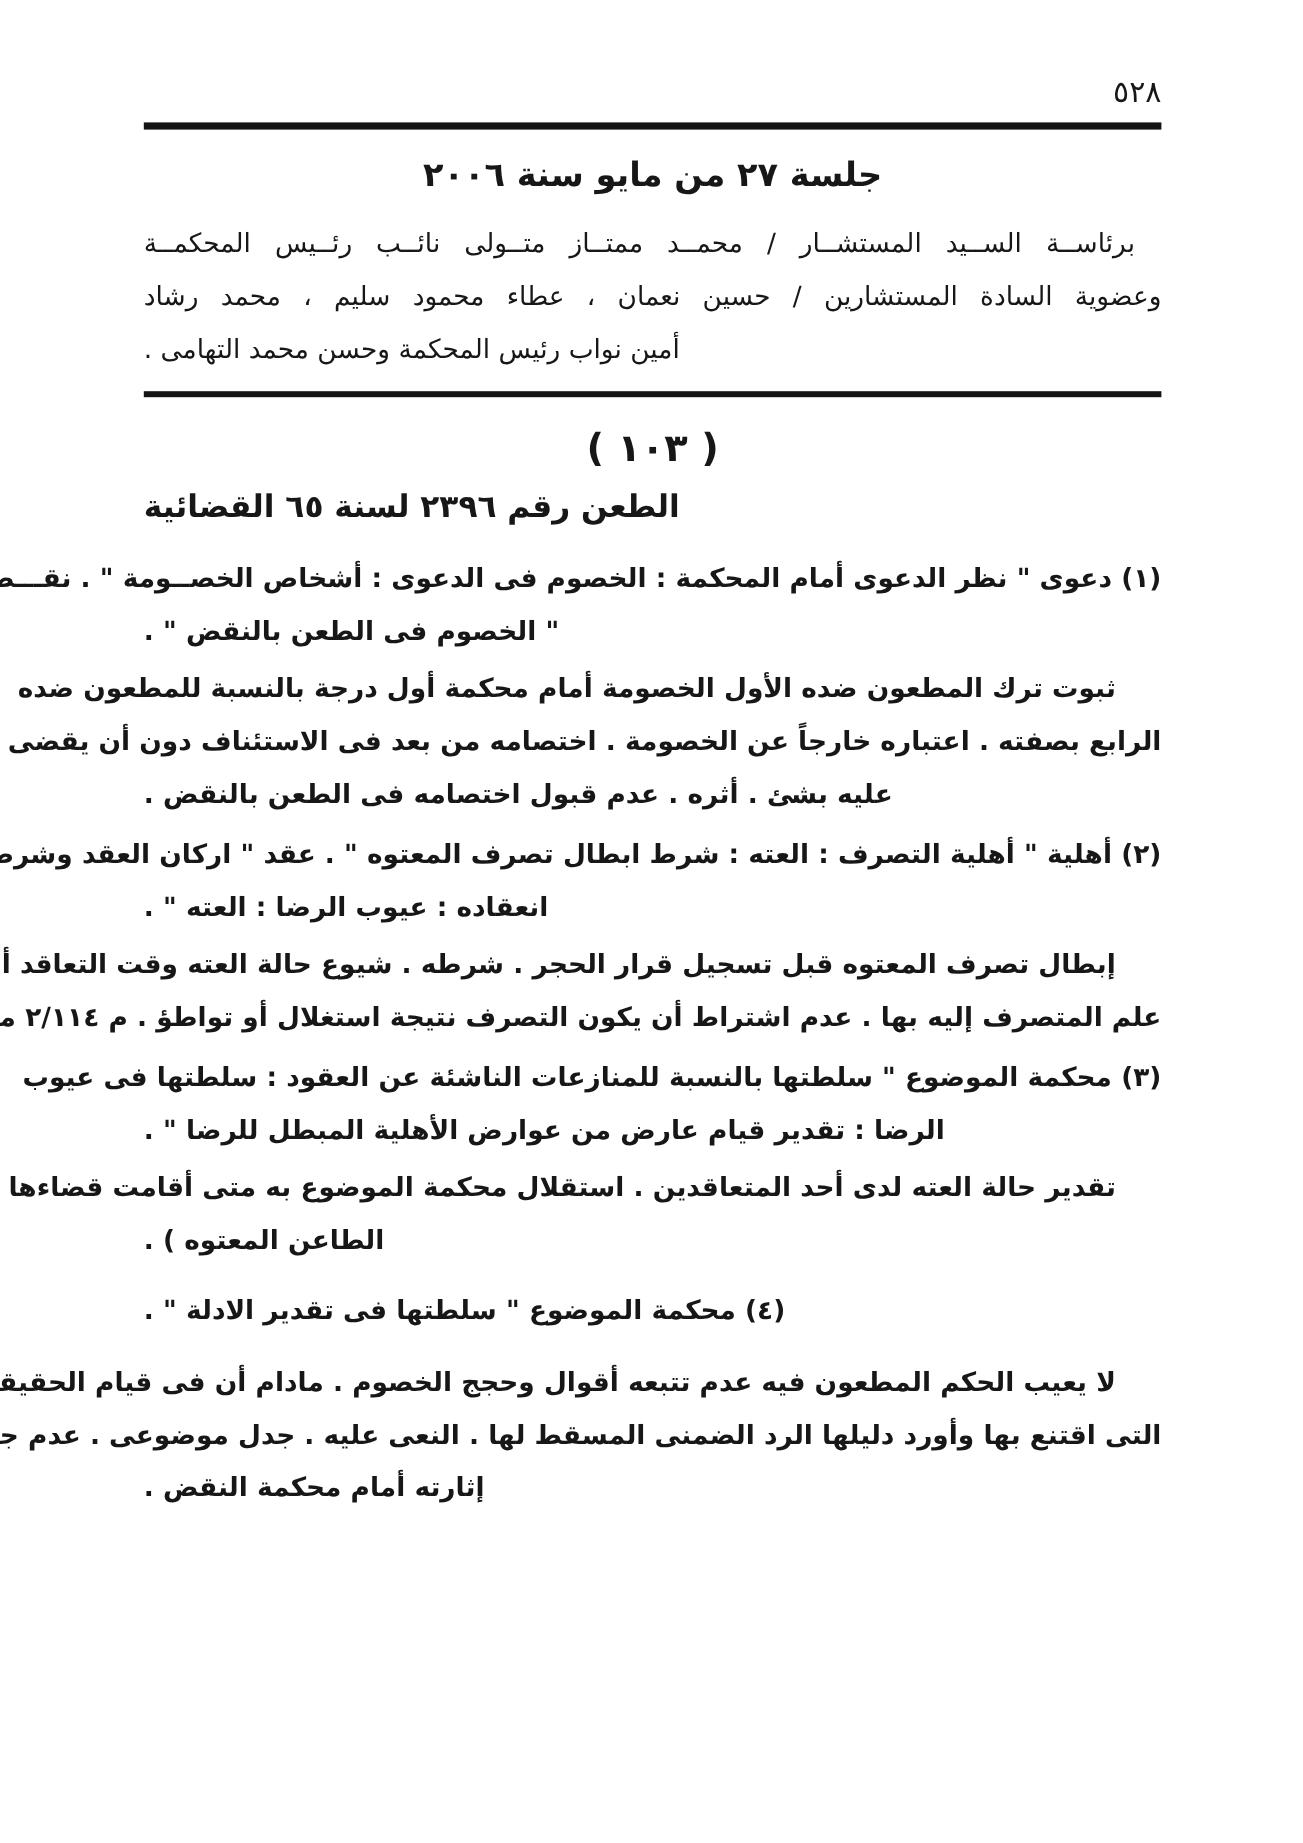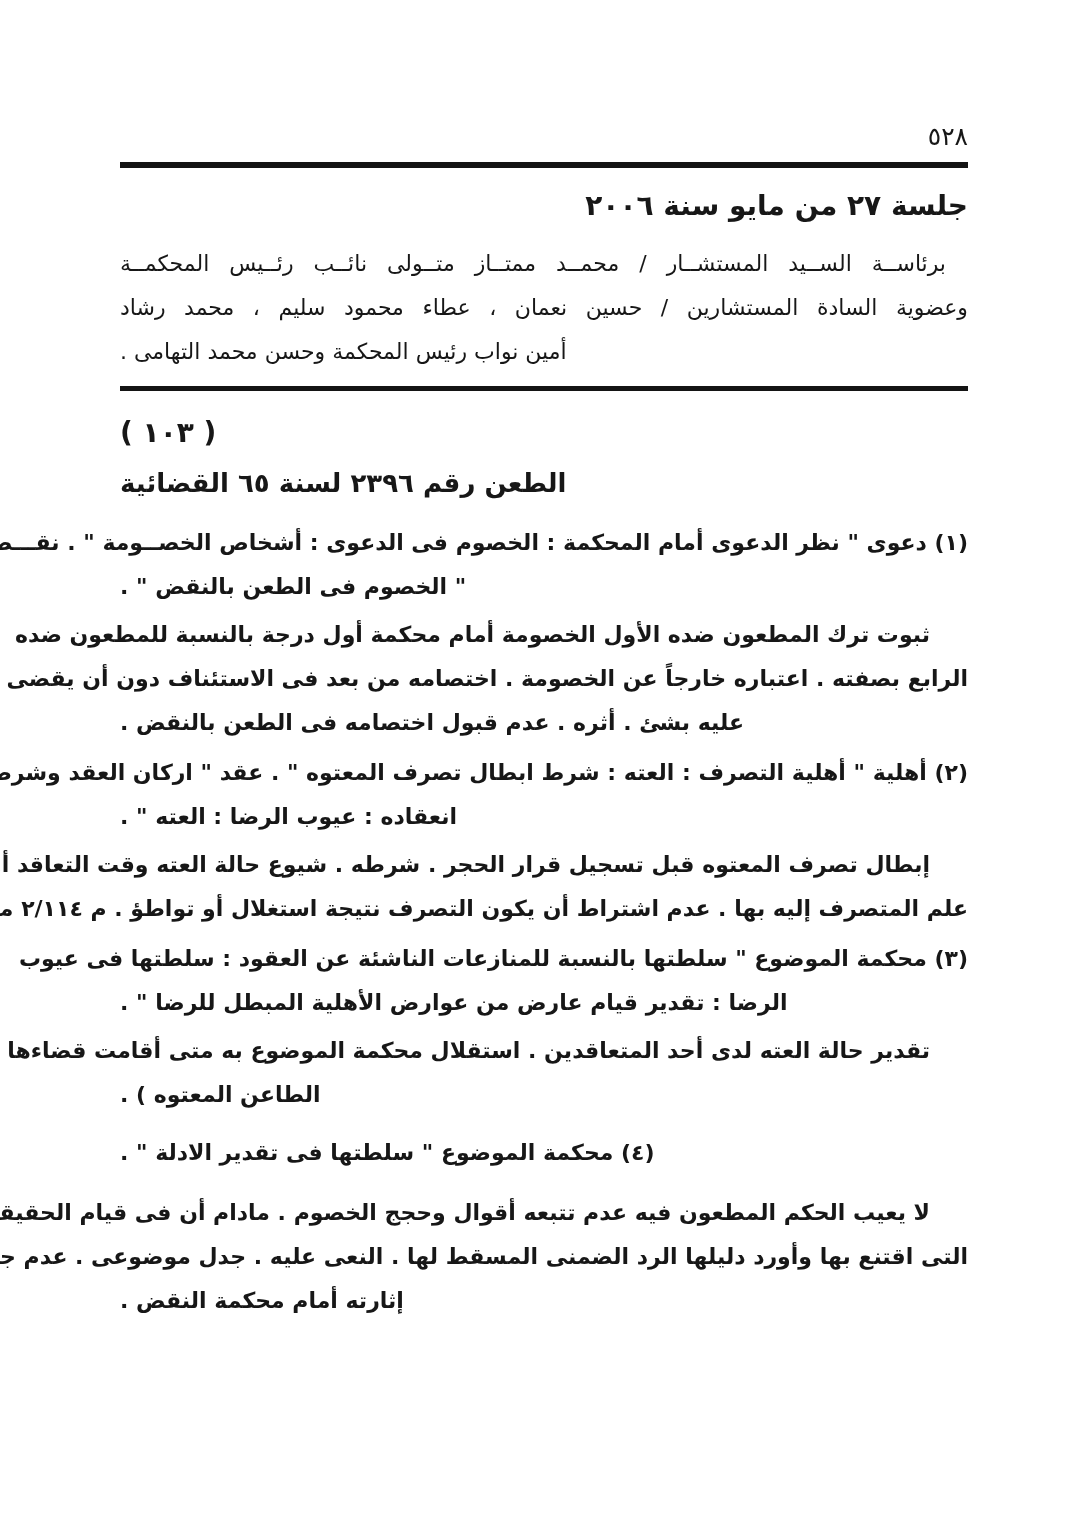--- a/index.html
+++ b/index.html
@@ -12,42 +12,42 @@
     height: 1536px;
     overflow: hidden;
     direction: rtl;
     color: #171717;
     font-family: "DejaVu Sans", sans-serif;
   }
   .page {
     box-sizing: border-box;
     width: 1086px;
     height: 1496px;
-    padding: 120px 118px 0 120px;
+    padding: 60px 118px 0 120px;
     overflow: hidden;
   }
   .page-number {
     font-size: 25px;
     line-height: 34px;
     text-align: right;
     padding-left: 14px;
     letter-spacing: 1px;
   }
   .rule {
     height: 6px;
     background: #141414;
     margin-top: 8px;
   }
   .rule.rule-mid {
     height: 5px;
     margin-top: 12px;
   }
   .session-title {
     margin: 18px 0 16px 0;
-    text-align: right;
+    text-align: center;
     font-weight: bold;
     font-size: 28px;
     line-height: 40px;
   }
   .tline {
     font-size: 22px;
     line-height: 44px;
     white-space: nowrap;
   }
   .jline {
@@ -59,23 +59,23 @@
     text-align: left;
   }
   .ind {
     text-indent: 38px;
   }
   .ind-sm {
     text-indent: 22px;
   }
   .case-number {
     margin: 22px 0 4px 0;
-    text-align: left;
+    text-align: center;
     font-weight: bold;
-    font-size: 28px;
+    font-size: 32px;
     line-height: 40px;
   }
   .case-title {
     margin: 10px 0 18px 0;
     text-align: left;
     font-weight: bold;
     font-size: 26px;
     line-height: 40px;
   }
   .headnote {

